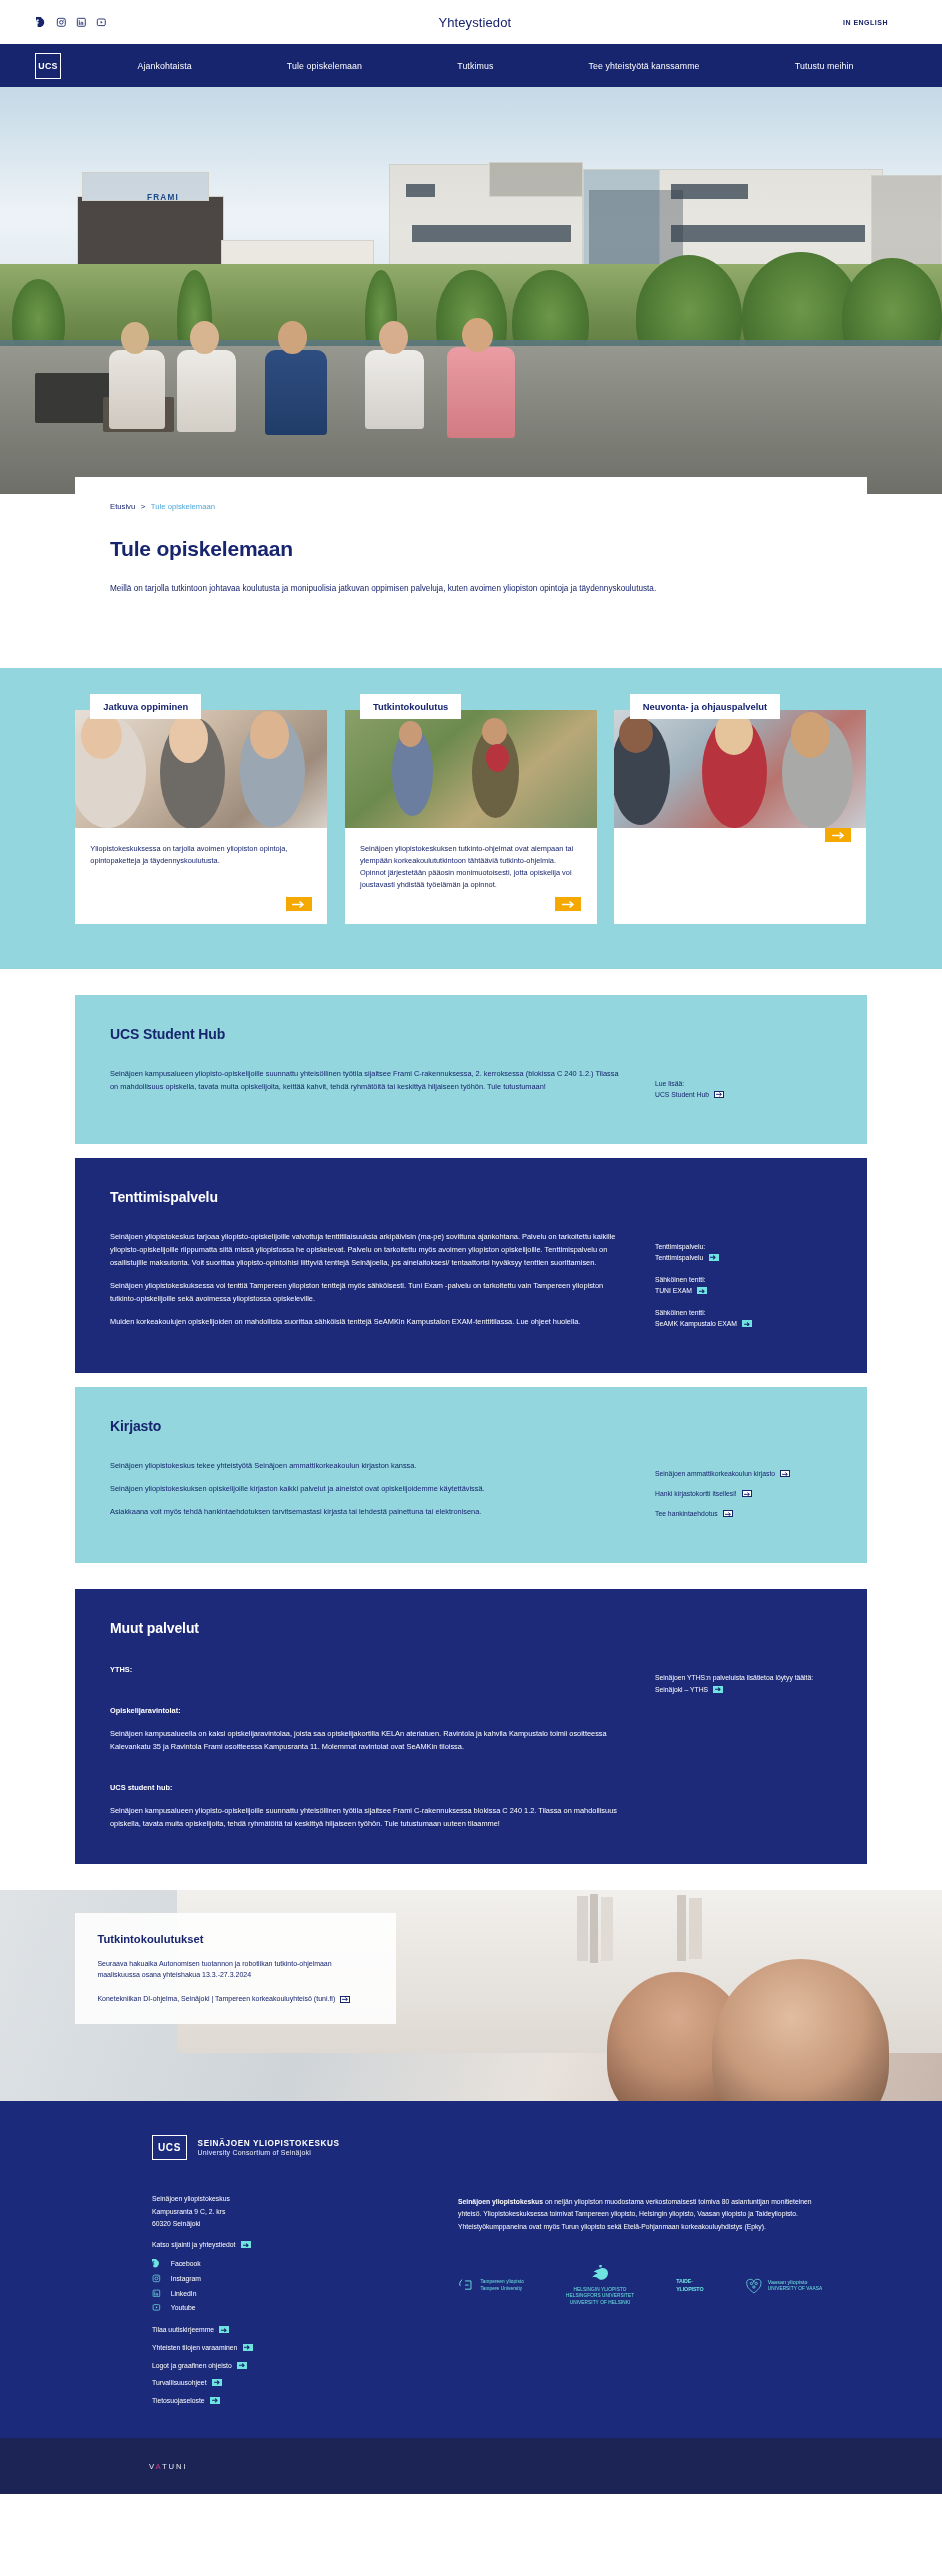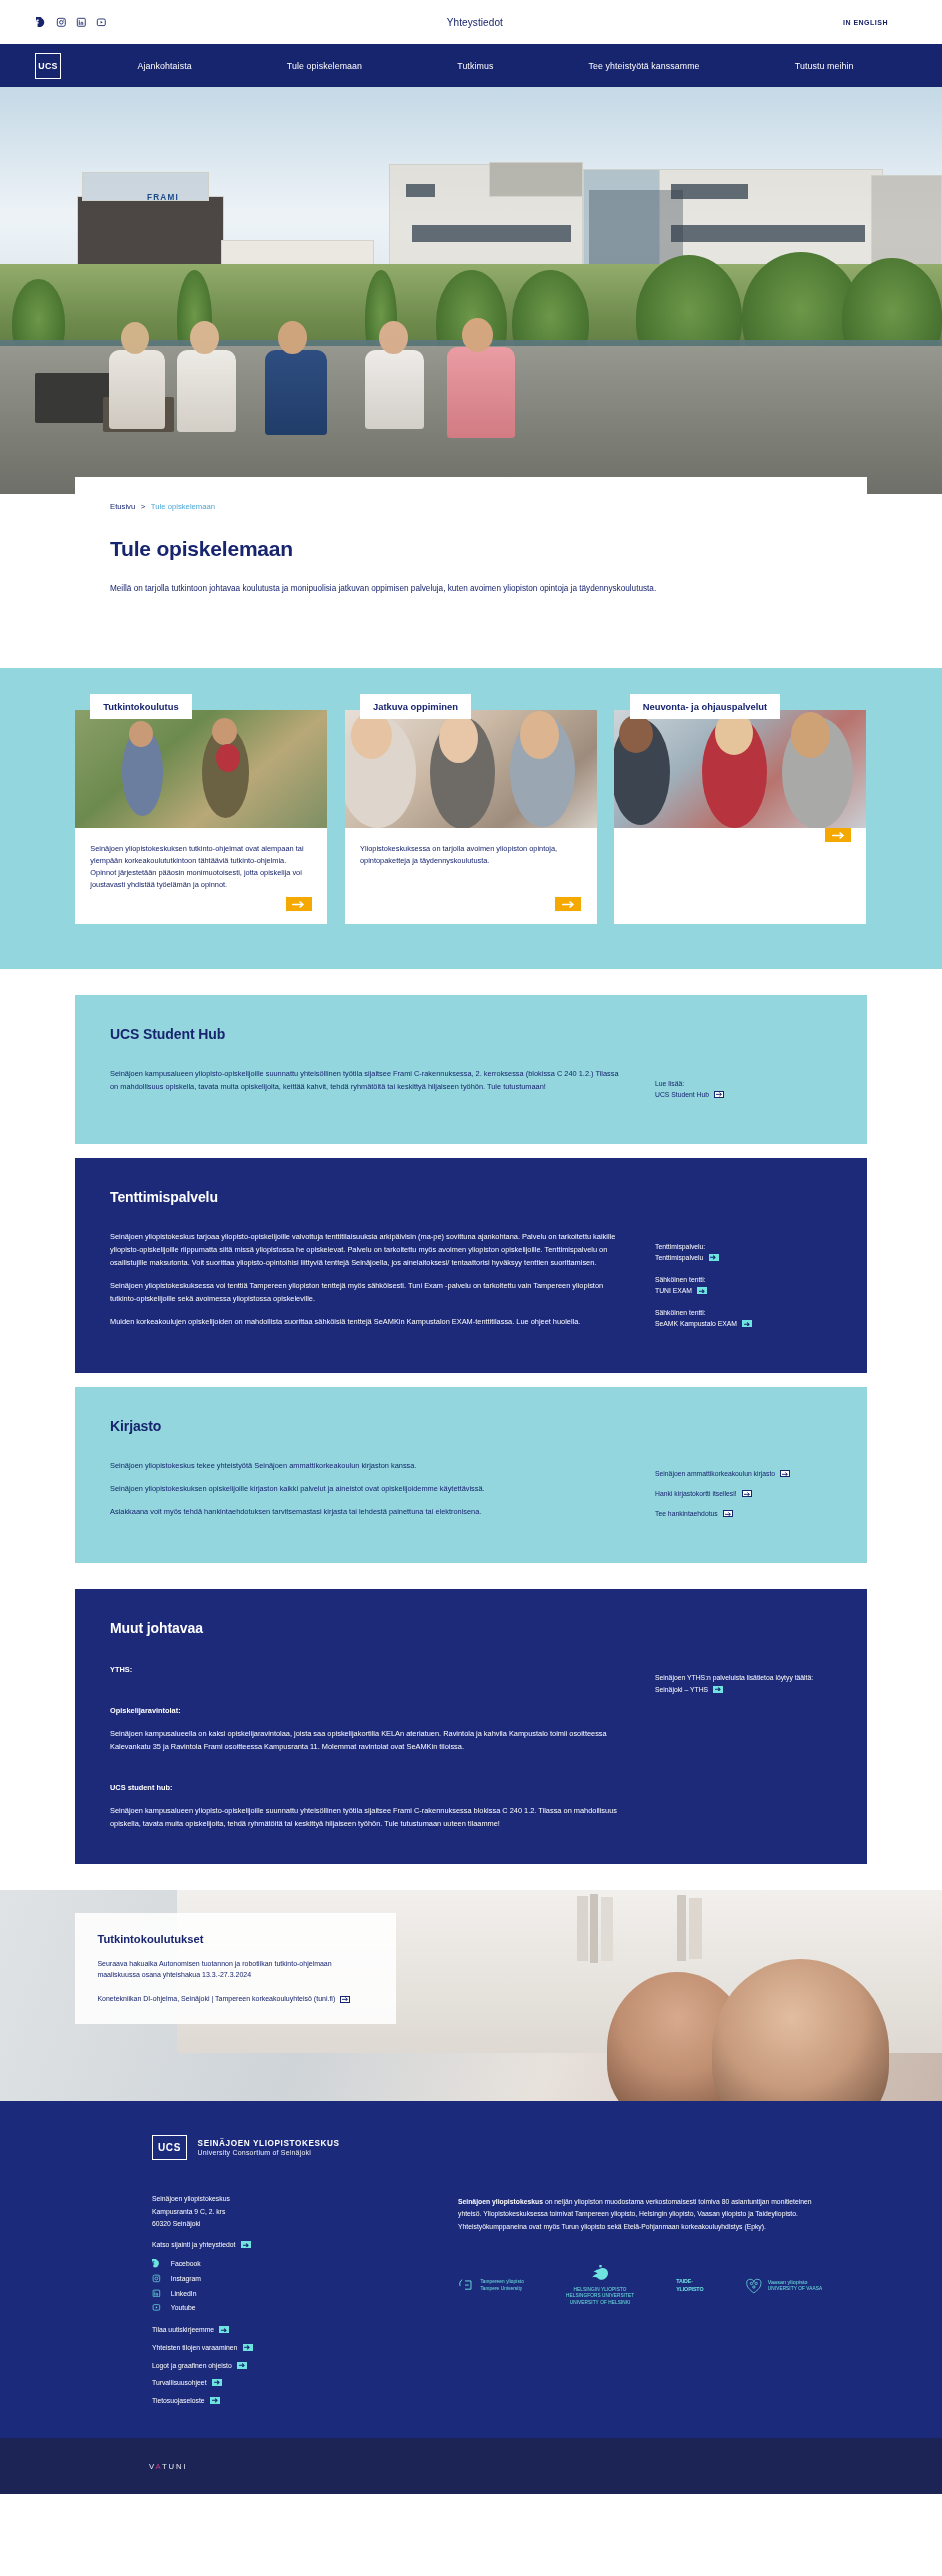--- a/index.html
+++ b/index.html
@@ -23,21 +23,21 @@
   .topbar-social { display: flex; gap: 8.2px; align-items: center; }
   .soc {
     width: 11.8px; height: 11.8px;
     display: flex; align-items: center; justify-content: center;
     color: #17236b;
   }
   .soc svg { width: 10.6px; height: 10.6px; display:block; }
   .topbar-center {
     flex: 1;
     text-align: center;
-    font-size: 10px;
+    font-size: 13px;
     color: #17236b;
     letter-spacing: 0.1px;
   }
   .topbar-right {
     font-size: 7px;
     color: #17236b;
     letter-spacing: 0.5px;
     font-weight: 600;
   }
   
@@ -476,52 +476,52 @@
   </div>
   <div class="page-title">Tule opiskelemaan</div>
   <div class="page-lead">Meillä on tarjolla tutkintoon johtavaa koulutusta ja monipuolisia jatkuvan oppimisen palveluja, kuten avoimen yliopiston opintoja ja täydennyskoulutusta.</div>
 </div>
 <div class="title-spacer"></div>
 
 <div class="cards-band">
   <div class="cards-wrap">
 
     <div class="card">
-      <div class="card-badge">Tutkintokoulutus</div>
-      <div class="card-photo ph1">
-        <div class="ph-blob" style="left:47px;top:17.7px;width:41px;height:88px;background:#6b7ea0;"></div>
-        <div class="ph-blob" style="left:54px;top:10.6px;width:23.6px;height:26px;background:#c89b76;"></div>
-        <div class="ph-blob" style="left:127px;top:16.5px;width:47px;height:91px;background:#6b6143;"></div>
-        <div class="ph-blob" style="left:137px;top:8.2px;width:25px;height:27px;background:#c79871;"></div>
-        <div class="ph-blob" style="left:141px;top:34px;width:23.6px;height:28px;background:#b7343f;"></div>
-      </div>
-      <div class="card-body">
-        <div class="card-text">Seinäjoen yliopistokeskuksen tutkinto-ohjelmat ovat alempaan tai ylempään korkeakoulututkintoon tähtääviä tutkinto-ohjelmia. Opinnot järjestetään pääosin monimuotoisesti, jotta opiskelija voi joustavasti yhdistää työelämän ja opinnot.</div>
-      </div>
-      <div class="card-arrow-row">
-        <div class="arrow-btn">
-          <svg viewBox="0 0 22 12" fill="none" stroke="#ffffff" stroke-width="2.4">
-              <path d="M1 6h17M13.5 1.5L19 6l-5.5 4.5" stroke-linecap="round" stroke-linejoin="round"></path>
-            </svg>
-        </div>
-      </div>
-    </div>
-
-    <div class="card">
       <div class="card-badge">Jatkuva oppiminen</div>
       <div class="card-photo ph2">
         <div class="ph-blob" style="left:-5.9px;top:5.9px;width:77px;height:112px;background:#ded6cd;"></div>
         <div class="ph-blob" style="left:5.9px;top:2.4px;width:41px;height:47px;background:#e6c3a3;"></div>
         <div class="ph-blob" style="left:85px;top:7px;width:65px;height:112px;background:#6e6a66;"></div>
         <div class="ph-blob" style="left:94px;top:3.5px;width:39px;height:49px;background:#e7c7a8;"></div>
         <div class="ph-blob" style="left:165px;top:4.7px;width:65px;height:112px;background:#9aa7b3;"></div>
         <div class="ph-blob" style="left:175px;top:1.2px;width:39px;height:48px;background:#dcb48f;"></div>
       </div>
       <div class="card-body">
         <div class="card-text">Yliopistokeskuksessa on tarjolla avoimen yliopiston opintoja, opintopaketteja ja täydennyskoulutusta.</div>
+      </div>
+      <div class="card-arrow-row">
+        <div class="arrow-btn">
+          <svg viewBox="0 0 22 12" fill="none" stroke="#ffffff" stroke-width="2.4">
+              <path d="M1 6h17M13.5 1.5L19 6l-5.5 4.5" stroke-linecap="round" stroke-linejoin="round"></path>
+            </svg>
+        </div>
+      </div>
+    </div>
+
+    <div class="card">
+      <div class="card-badge">Tutkintokoulutus</div>
+      <div class="card-photo ph1">
+        <div class="ph-blob" style="left:47px;top:17.7px;width:41px;height:88px;background:#6b7ea0;"></div>
+        <div class="ph-blob" style="left:54px;top:10.6px;width:23.6px;height:26px;background:#c89b76;"></div>
+        <div class="ph-blob" style="left:127px;top:16.5px;width:47px;height:91px;background:#6b6143;"></div>
+        <div class="ph-blob" style="left:137px;top:8.2px;width:25px;height:27px;background:#c79871;"></div>
+        <div class="ph-blob" style="left:141px;top:34px;width:23.6px;height:28px;background:#b7343f;"></div>
+      </div>
+      <div class="card-body">
+        <div class="card-text">Seinäjoen yliopistokeskuksen tutkinto-ohjelmat ovat alempaan tai ylempään korkeakoulututkintoon tähtääviä tutkinto-ohjelmia. Opinnot järjestetään pääosin monimuotoisesti, jotta opiskelija voi joustavasti yhdistää työelämän ja opinnot.</div>
       </div>
       <div class="card-arrow-row">
         <div class="arrow-btn">
           <svg viewBox="0 0 22 12" fill="none" stroke="#ffffff" stroke-width="2.4">
               <path d="M1 6h17M13.5 1.5L19 6l-5.5 4.5" stroke-linecap="round" stroke-linejoin="round"></path>
             </svg>
         </div>
       </div>
     </div>
 
@@ -648,21 +648,21 @@
       </div>
     </div>
   </div>
 </div>
 
 <div class="section-gap lg"></div>
 
 <div class="block-wrap">
   <div class="block navy">
     <div class="block-main">
-      <div class="block-title">Muut johtavaa</div>
+      <div class="block-title">Muut palvelut</div>
       <p class="lead-label">YTHS:</p>
       <p class="lead-label">Opiskelijaravintolat:</p>
       <p>Seinäjoen kampusalueella on kaksi opiskelijaravintolaa, joista saa opiskelijakortilla KELAn ateriatuen. Ravintola ja kahvila Kampustalo toimii osoitteessa Kalevankatu 35 ja Ravintola Frami osoitteessa Kampusranta 11. Molemmat ravintolat ovat SeAMKin tiloissa.</p>
       <p class="lead-label">UCS student hub:</p>
       <p>Seinäjoen kampusalueen yliopisto-opiskelijoille suunnattu yhteisöllinen työtila sijaitsee Frami C-rakennuksessa blokissa C 240 1.2. Tilassa on mahdollisuus opiskella, tavata muita opiskelijoita, tehdä ryhmätöitä tai keskittyä hiljaiseen työhön. Tule tutustumaan uuteen tilaamme!</p>
     </div>
     <div class="block-side">
       <div class="side-label">Seinäjoen YTHS:n palveluista lisätietoa löytyy täältä:</div>
       <div class="side-link-row">
         <span>Seinäjoki – YTHS</span>

